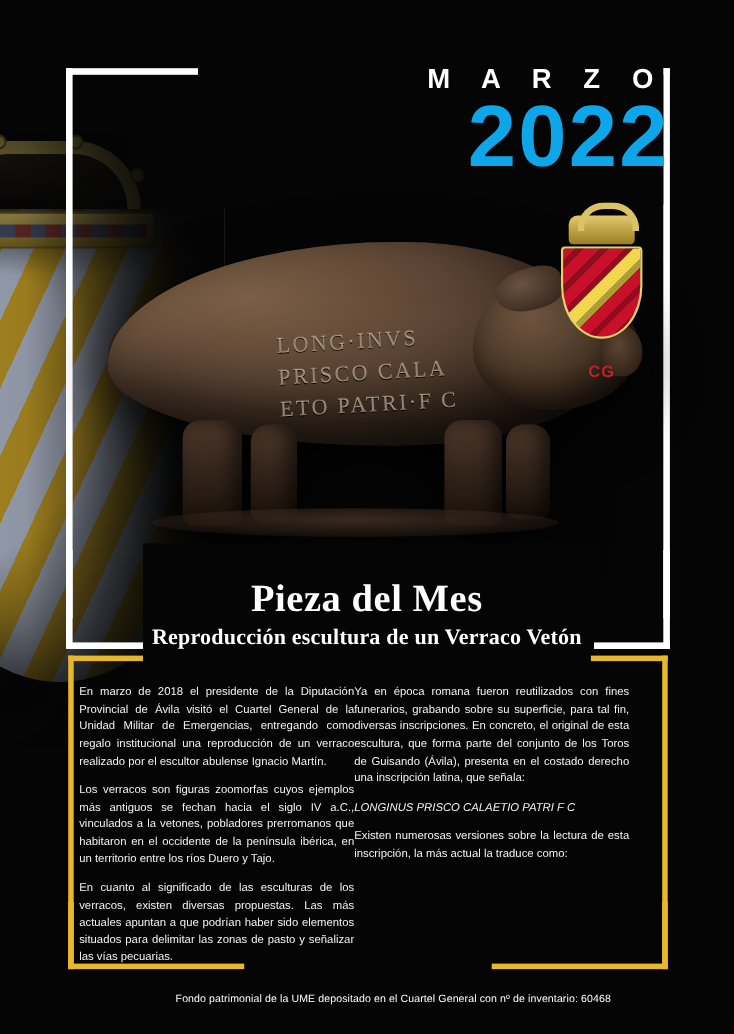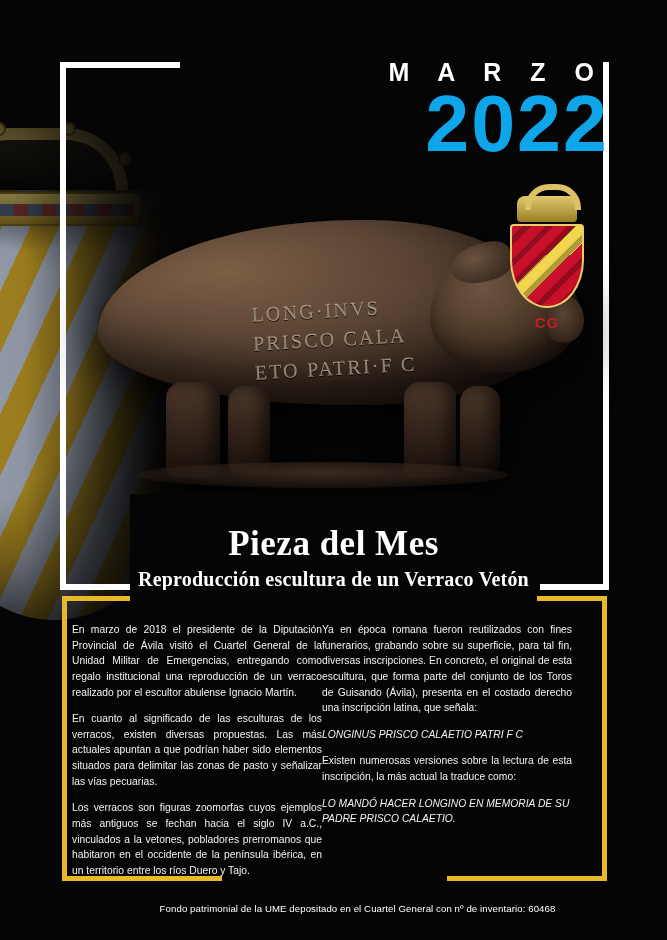--- a/index.html
+++ b/index.html
@@ -240,21 +240,21 @@
     border: 2px solid #e8cf6c;
     border-radius: 4px 4px 40px 40px / 4px 4px 52px 52px;
     overflow: hidden;
   }
   .emblem-shield::after {
     content:"";
     position:absolute; left:-6px; top:-6px; width:96px; height:96px;
     background: repeating-linear-gradient(135deg, rgba(0,0,0,.28) 0 6px, rgba(0,0,0,0) 6px 16px);
   }
   .emblem-label {
-    margin-top: 6px;
+    margin-top: 22px;
     color: #c02028;
     font-weight: bold;
     font-size: 15px;
     letter-spacing: 1px;
   }
 
   
   .title {
     position: absolute;
     left: 0; right: 0; top: 524px;
@@ -403,26 +403,25 @@
   <div class="gold-tl"></div>
   <div class="gold-tr"></div>
   <div class="gold-bl"></div>
   <div class="gold-br"></div>
   <div class="gold-mask-top"></div>
   <div class="gold-mask-bottom"></div>
 
   <div class="columns">
     <div class="col">
       <p>En marzo de 2018 el presidente de la Diputación Provincial de Ávila visitó el Cuartel General de la Unidad Militar de Emergencias, entregando como regalo institucional una reproducción de un verraco realizado por el escultor abulense Ignacio Martín.</p>
+      <p>Los verracos son figuras zoomorfas cuyos ejemplos más antiguos se fechan hacia el siglo IV a.C., vinculados a la vetones, pobladores prerromanos que habitaron en el occidente de la península ibérica, en un territorio entre los ríos Duero y Tajo.</p>
       <p>En cuanto al significado de las esculturas de los verracos, existen diversas propuestas. Las más actuales apuntan a que podrían haber sido elementos situados para delimitar las zonas de pasto y señalizar las vías pecuarias.</p>
-      <p>Los verracos son figuras zoomorfas cuyos ejemplos más antiguos se fechan hacia el siglo IV a.C., vinculados a la vetones, pobladores prerromanos que habitaron en el occidente de la península ibérica, en un territorio entre los ríos Duero y Tajo.</p>
     </div>
     <div class="col">
       <p>Ya en época romana fueron reutilizados con fines funerarios, grabando sobre su superficie, para tal fin, diversas inscripciones. En concreto, el original de esta escultura, que forma parte del conjunto de los Toros de Guisando (Ávila), presenta en el costado derecho una inscripción latina, que señala:</p>
       <p class="italic">LONGINUS PRISCO CALAETIO PATRI F C</p>
       <p>Existen numerosas versiones sobre la lectura de esta inscripción, la más actual la traduce como:</p>
-      <p class="italic">LO MANDÓ HACER LONGINO EN MEMORIA DE SU PADRE PRISCO CALAETIO.</p>
     </div>
   </div>
 
   <div class="footer">Fondo patrimonial de la UME depositado en el Cuartel General con nº de inventario: 60468</div>
 
 </div>
 
 </body></html>

